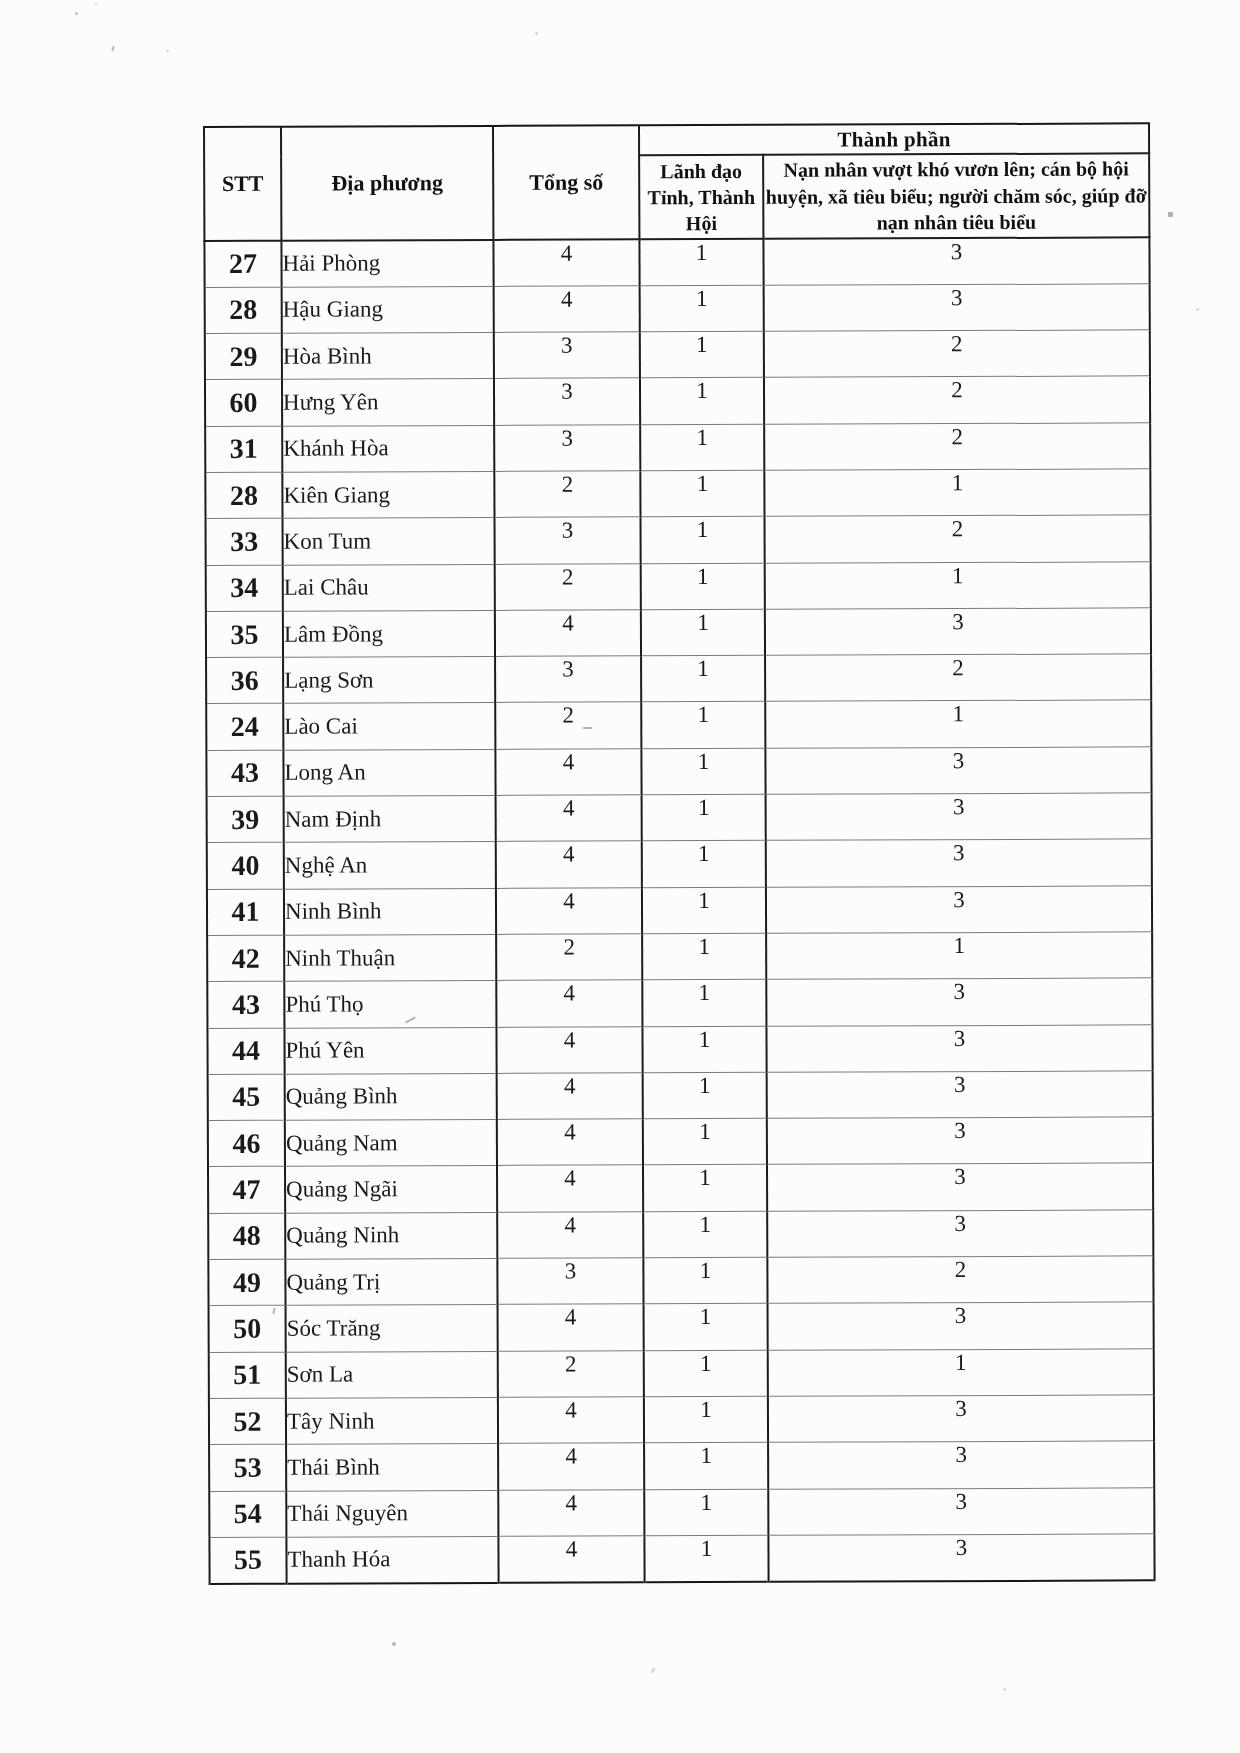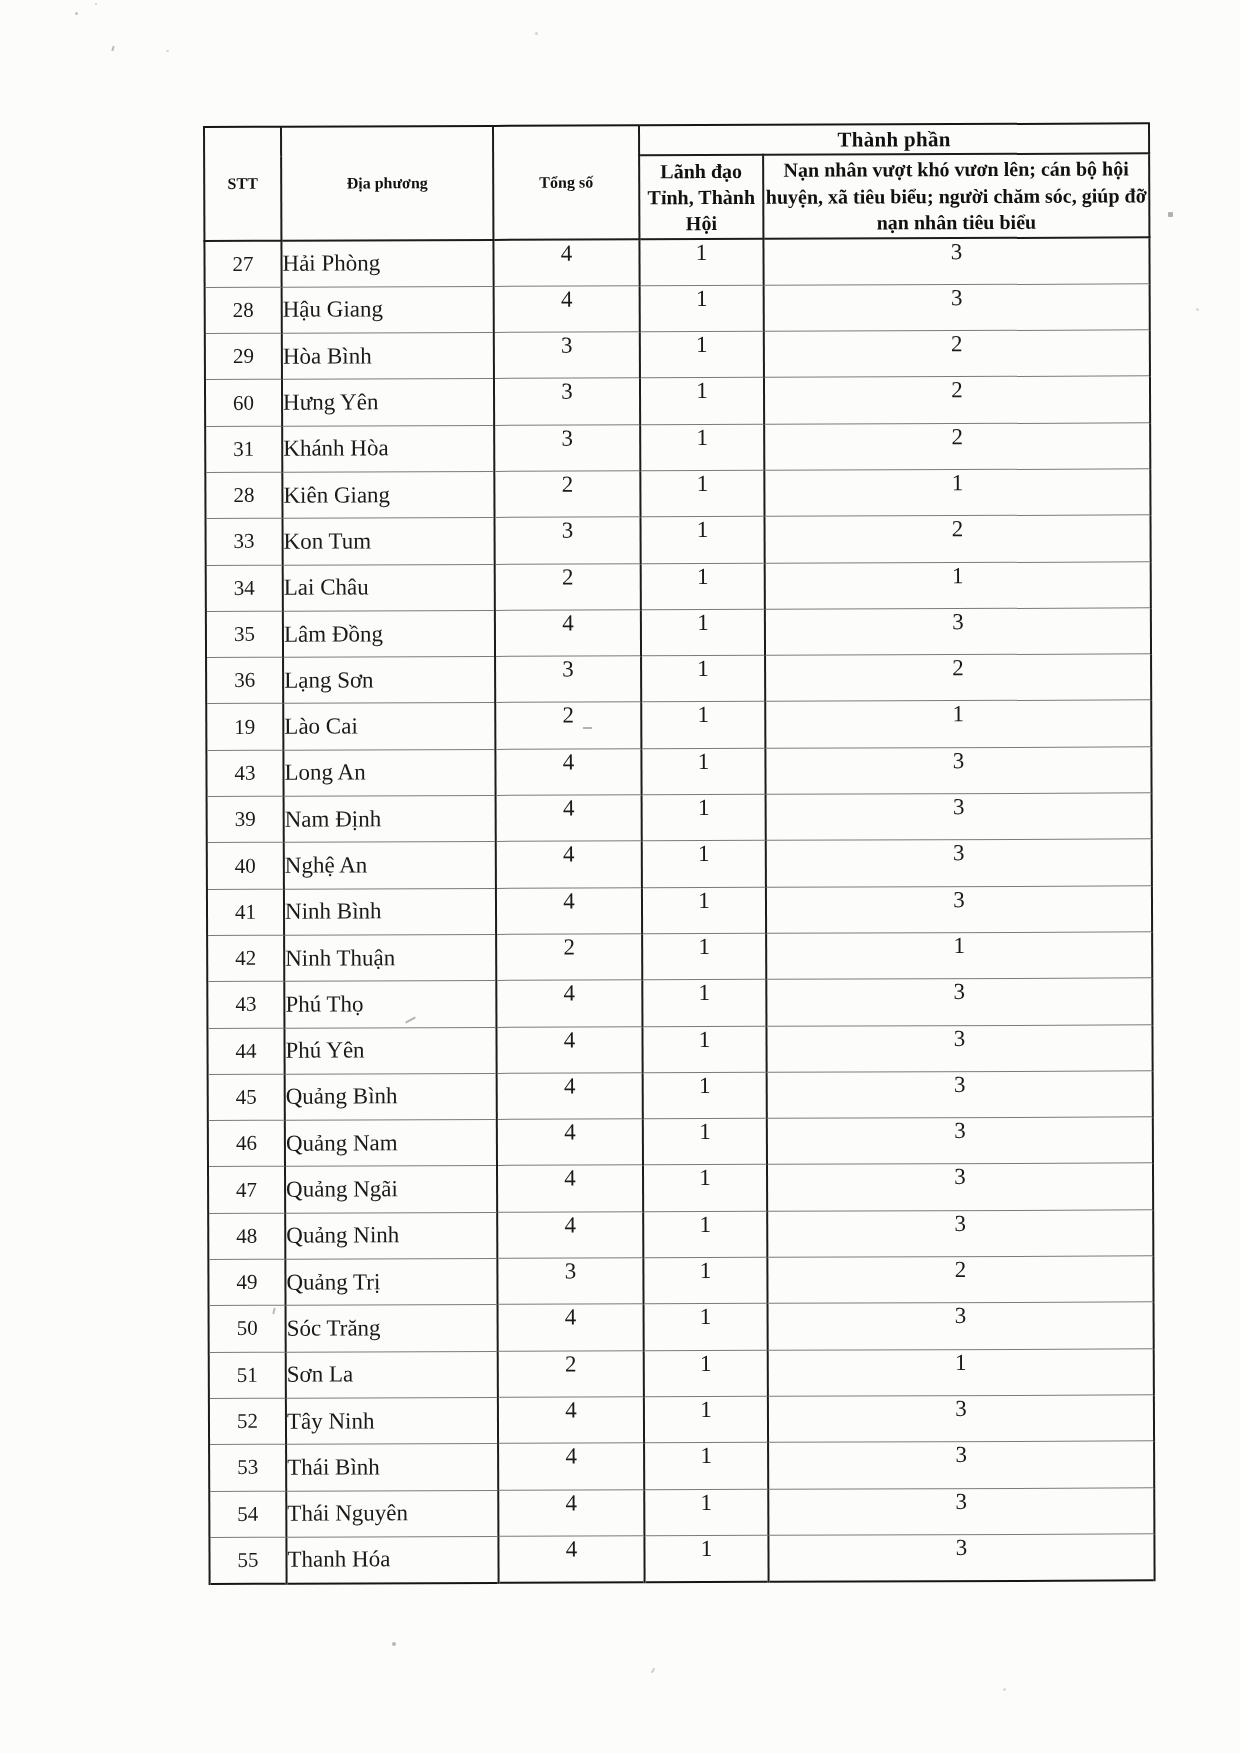--- a/index.html
+++ b/index.html
@@ -50,35 +50,36 @@
   
   thead th {
     font-weight: bold;
     text-align: center;
     vertical-align: middle;
     border-bottom: 2px solid #1c1c1c;
     color: #111;
   }
   tr.head-top    { height: 30px; }
   tr.head-sub    { height: 84px; }
-  th.h-stt, th.h-name, th.h-total { font-size: 16px; }
+  th.h-stt, th.h-name, th.h-total { font-size: 22px; }
   th.h-group { font-size: 21px; letter-spacing: 0.3px; }
   th.h-lead  { font-size: 20px; line-height: 1.3; border-radius: 22px; }
   th.h-other { font-size: 20px; line-height: 1.32; padding: 2px 6px; }
 
   
   tbody tr { height: 46.3px; }
   tbody tr + tr td { border-top: 1.2px solid #7b7b78; }
   tbody tr:first-child td { border-top: none; }
 
   td.c-stt {
     text-align: center;
     vertical-align: middle;
     padding-top: 11px;
-    font-size: 21px;
+    font-size: 28px;
+    font-weight: bold;
   }
   td.c-name {
     text-align: left;
     vertical-align: middle;
     padding-top: 10px;
     padding-left: 9px;
     font-size: 23px;
   }
   td.c-num {
     text-align: center;
@@ -200,21 +201,21 @@
 
     <tr>
       <td class="c-stt">36</td>
       <td class="c-name">Lạng Sơn</td>
       <td class="c-num">3</td>
       <td class="c-num">1</td>
       <td class="c-num">2</td>
     </tr>
 
     <tr>
-      <td class="c-stt">19</td>
+      <td class="c-stt">24</td>
       <td class="c-name">Lào Cai</td>
       <td class="c-num">2</td>
       <td class="c-num">1</td>
       <td class="c-num">1</td>
     </tr>
 
     <tr>
       <td class="c-stt">43</td>
       <td class="c-name">Long An</td>
       <td class="c-num">4</td>

